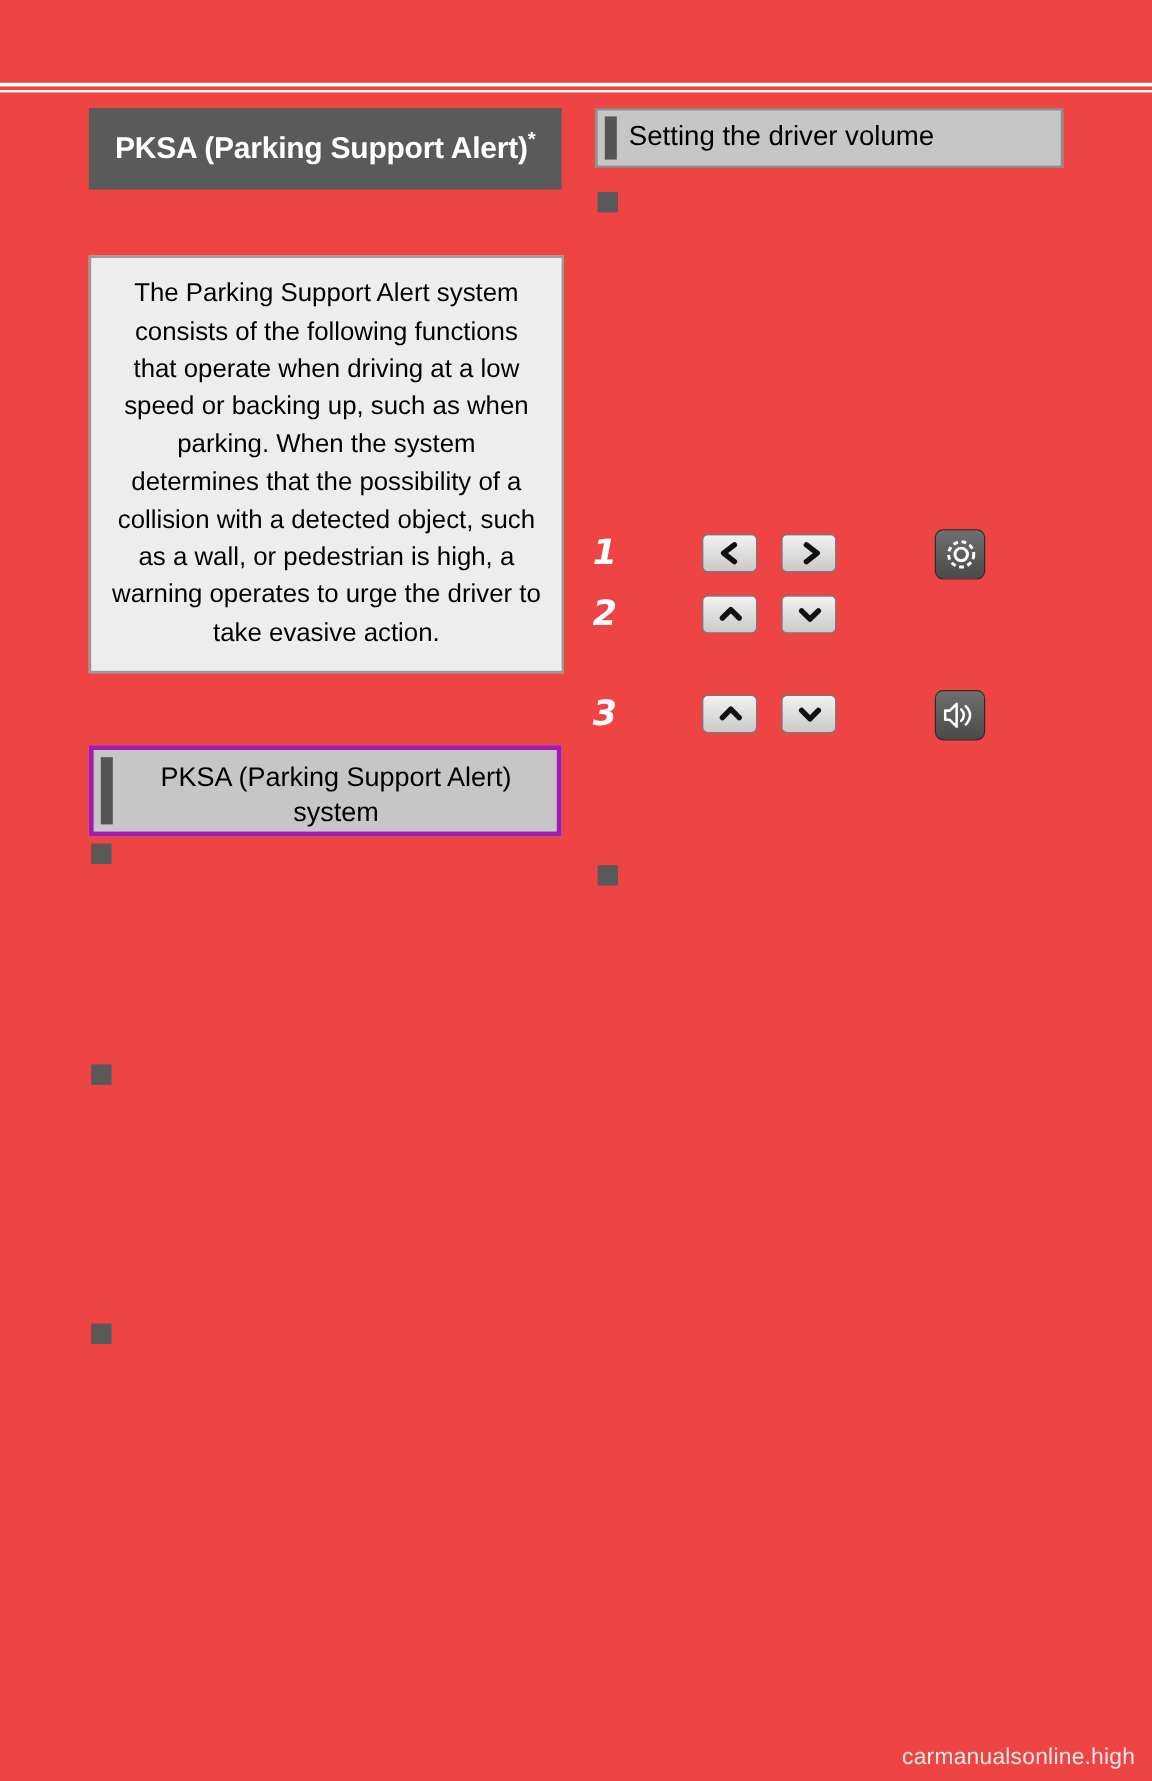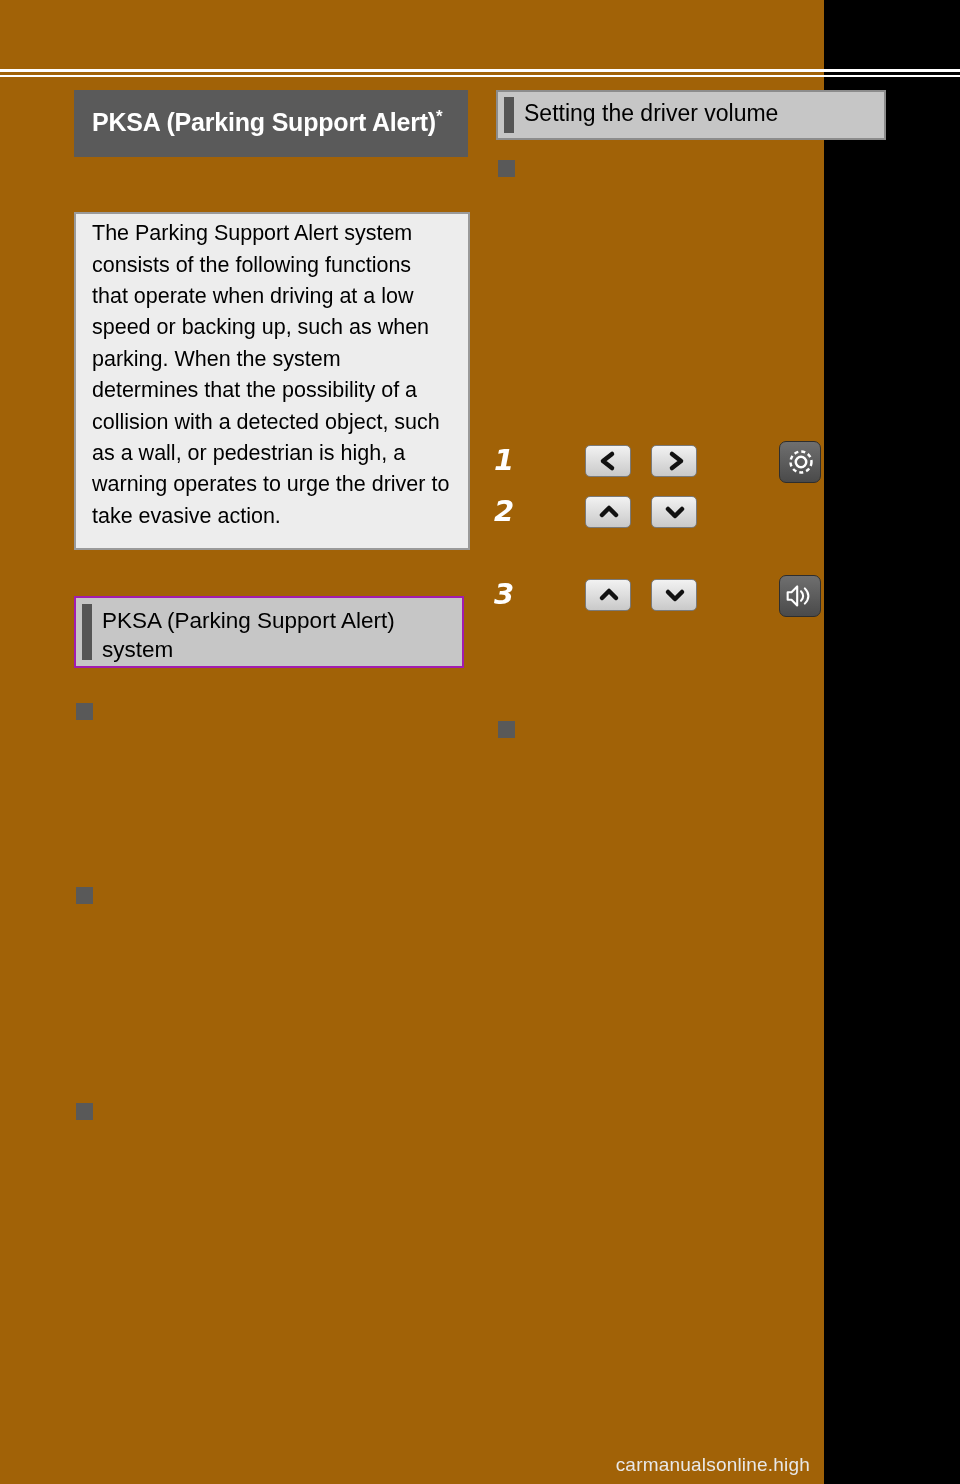--- a/index.html
+++ b/index.html
@@ -10,23 +10,24 @@
   body {
     width: 960px;
     height: 1484px;
     position: relative;
     font-family: "Liberation Sans", sans-serif;
     overflow: hidden;
   }
   .page {
     position: absolute;
     left: 0; top: 0;
-    width: 824px;
+    width: 960px;
     height: 1484px;
-    background: #a16207;
+    background: #ef4444;
+    text-align: center;
   }
   
   .top-rule-1 {
     position: absolute;
     left: 0; top: 69px;
     width: 960px; height: 3px;
     background: #ffffff;
   }
   .top-rule-2 {
     position: absolute;
@@ -62,35 +63,35 @@
   .hdr-dark .t sup {
     font-size: 17px;
     vertical-align: super;
     font-weight: bold;
   }
   
   .desc-box {
     margin-top: 55px;
     background: #ededed;
     border: 2px solid #9a9a9a;
-    padding: 4px 16px 16px 16px;
+    padding: 14px 16px 16px 16px;
     width: 360px;
   }
   .desc-box p {
     margin: 0;
     font-size: 21.5px;
     line-height: 1.46;
     color: #000000;
     font-weight: 500;
   }
   
   .sub-hdr {
-    margin-top: 46px;
+    margin-top: 60px;
     background: #c6c6c6;
-    border: 2px solid #a21caf;
+    border: 4px solid #a21caf;
     width: 386px;
     height: 68px;
     position: relative;
   }
   .sub-hdr .bar {
     position: absolute;
     left: 6px; top: 6px;
     width: 10px; bottom: 6px;
     background: #555555;
   }

